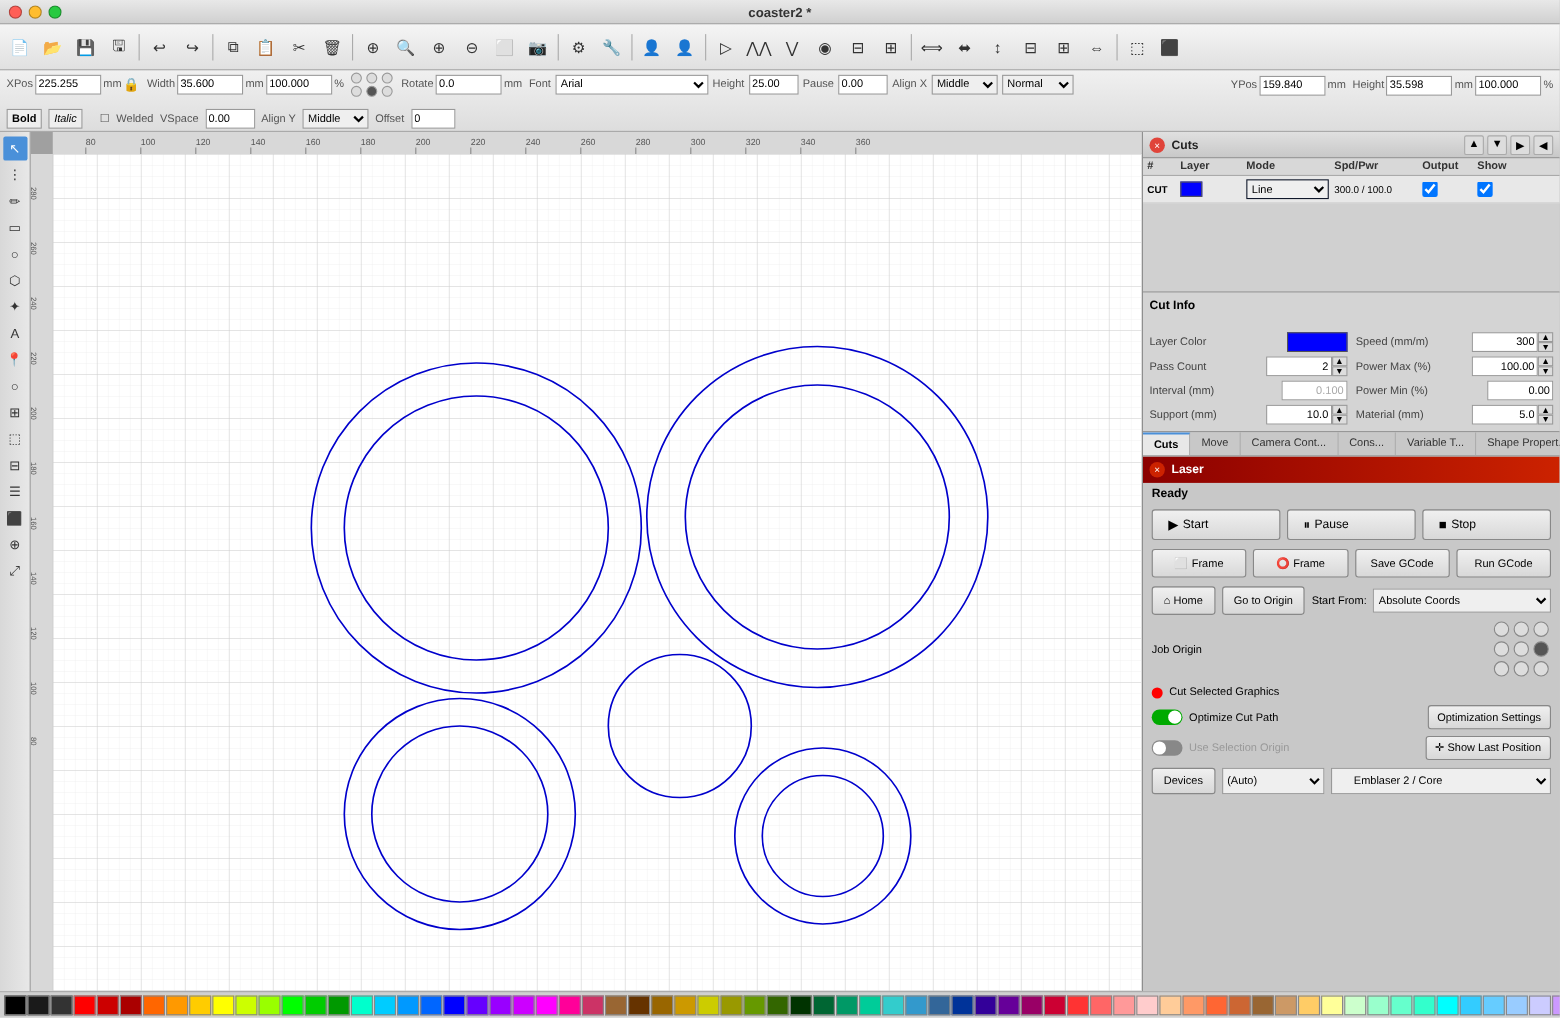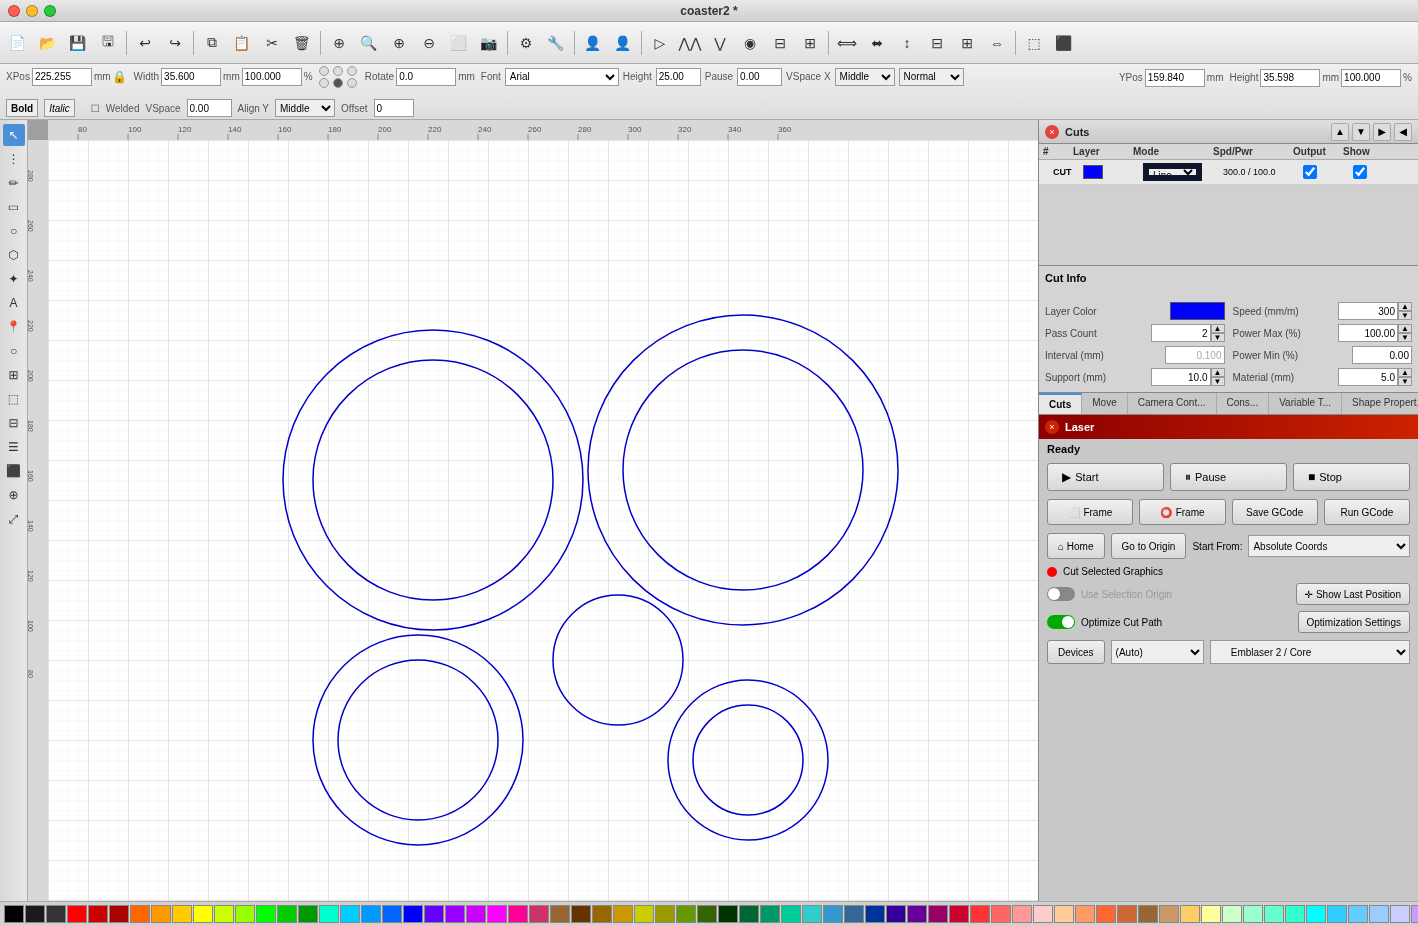--- a/index.html
+++ b/index.html
@@ -21,21 +21,21 @@
 
     
     #coordbar { height: 56px; background: linear-gradient(to bottom, #f0f0f0, #ddd); border-bottom: 1px solid #aaa; display: flex; align-items: center; padding: 0 6px; gap: 6px; flex-wrap: wrap; }
     .coord-group { display: flex; align-items: center; gap: 2px; }
     .coord-label { font-size: 10px; color: #555; white-space: nowrap; }
     .coord-input { width: 60px; height: 18px; border: 1px solid #999; background: white; font-size: 10px; padding: 0 2px; }
     .coord-unit { font-size: 10px; color: #555; }
     .lock-icon { font-size: 12px; color: #666; }
     .rotate-group { display: flex; align-items: center; gap: 2px; }
     .font-group { display: flex; align-items: center; gap: 4px; flex: 1; }
-    .font-select { height: 18px; border: 1px solid #999; background: white; font-size: 10px; width: 114px; }
+    .font-select { height: 18px; border: 1px solid #999; background: white; font-size: 10px; width: 139px; }
     .font-btn { padding: 0 4px; height: 18px; border: 1px solid #999; background: #eee; font-size: 10px; cursor: pointer; }
     .font-btn.bold { font-weight: bold; }
     .font-btn.italic { font-style: italic; }
     .height-input { width: 45px; height: 18px; border: 1px solid #999; font-size: 10px; padding: 0 2px; }
     .hspace-input { width: 45px; height: 18px; border: 1px solid #999; font-size: 10px; padding: 0 2px; }
     .align-select { height: 18px; border: 1px solid #999; font-size: 10px; width: 60px; }
     .normal-select { height: 18px; border: 1px solid #999; font-size: 10px; width: 65px; }
     .checkbox-dots { display: grid; grid-template-columns: repeat(3,12px); gap: 2px; }
     .dot { width: 10px; height: 10px; border: 1px solid #999; border-radius: 50%; background: #ddd; }
     .dot.active { background: #555; }
@@ -59,24 +59,24 @@
 
     
     #cuts-panel { background: #d0d0d0; border-bottom: 1px solid #888; }
     .panel-header { height: 24px; background: linear-gradient(to bottom, #e0e0e0, #c8c8c8); display: flex; align-items: center; padding: 0 6px; gap: 6px; border-bottom: 1px solid #888; }
     .panel-title { font-weight: bold; font-size: 11px; color: #222; }
     .panel-close { width: 14px; height: 14px; background: #e0443a; border-radius: 50%; border: none; cursor: pointer; font-size: 9px; color: white; display: flex; align-items: center; justify-content: center; }
     .panel-scroll-btn { width: 18px; height: 18px; background: #ddd; border: 1px solid #aaa; border-radius: 2px; cursor: pointer; display: flex; align-items: center; justify-content: center; font-size: 10px; }
 
     .cuts-table-header { display: grid; grid-template-columns: 30px 60px 80px 80px 50px 40px; background: #d8d8d8; border-bottom: 1px solid #aaa; padding: 2px 4px; }
     .cuts-table-header span { font-size: 10px; font-weight: bold; color: #333; }
-    .cuts-table-row { display: grid; grid-template-columns: 30px 60px 80px 80px 50px 40px; padding: 3px 14px; align-items: center; background: #e8e8e8; border-bottom: 1px solid #ccc; }
+    .cuts-table-row { display: grid; grid-template-columns: 30px 60px 80px 80px 50px 40px; padding: 3px 4px; align-items: center; background: #e8e8e8; border-bottom: 1px solid #ccc; }
     .cuts-table-row span { font-size: 10px; }
     .layer-color-box { width: 20px; height: 14px; background: blue; border: 1px solid #555; }
-    .mode-select { height: 18px; border: 6px solid #0f172a; font-size: 10px; width: 59px; }
+    .mode-select { height: 18px; border: 1px solid #0f172a; font-size: 10px; width: 75px; }
     .output-check { width: 14px; height: 14px; }
 
     
     #cut-info { background: #d4d4d4; padding: 6px; border-bottom: 1px solid #888; }
     .cut-info-title { font-weight: bold; font-size: 11px; margin-bottom: 18px; }
     .cut-info-row { display: flex; align-items: center; gap: 4px; justify-content: space-between; }
     .cut-info-label { font-size: 10px; color: #444; white-space: nowrap; }
     .cut-info-input { width: 60px; height: 18px; border: 1px solid #999; font-size: 10px; padding: 0 2px; text-align: right; }
     .color-swatch { width: 55px; height: 18px; background: blue; border: 1px solid #555; }
 
@@ -225,21 +225,21 @@
   </div>
   <div class="font-group">
     <span class="coord-label">Font</span>
     <select class="font-select">
       <option>Arial</option>
     </select>
     <span class="coord-label">Height</span>
     <input class="height-input" type="text" value="25.00" style="">
     <span class="coord-label">Pause</span>
     <input class="hspace-input" type="text" value="0.00" style="">
-    <span class="coord-label">VSpace X</span>
+    <span class="coord-label">Align X</span>
     <select class="align-select">
       <option>Middle</option>
     </select>
     <select class="normal-select">
       <option>Normal</option>
     </select>
   </div>
 
   <div class="coord-group" style="margin-top:2px;">
     <span class="coord-label">YPos</span>
@@ -524,40 +524,54 @@
         <button class="home-btn">
           <span>⌂</span>
           <span>Home</span>
         </button>
         <button class="goto-origin-btn">Go to Origin</button>
         <span class="start-from-label">Start From:</span>
         <select class="start-from-select">
           <option>Absolute Coords</option>
         </select>
       </div>
+      <div class="job-origin-row">
+        <span class="job-origin-label">Job Origin</span>
+        <div class="origin-grid">
+          <div class="origin-dot"></div>
+          <div class="origin-dot"></div>
+          <div class="origin-dot"></div>
+          <div class="origin-dot"></div>
+          <div class="origin-dot"></div>
+          <div class="origin-dot selected"></div>
+          <div class="origin-dot"></div>
+          <div class="origin-dot"></div>
+          <div class="origin-dot"></div>
+        </div>
+      </div>
       <div class="checkbox-row">
         <div class="red-dot"></div>
         <span class="toggle-label">Cut Selected Graphics</span>
+      </div>
+      <div class="checkbox-row">
+        <div class="toggle-green">
+          <div class="knob"></div>
+        </div>
+        <span class="toggle-label">Optimize Cut Path</span>
+        <button class="opt-settings-btn">Optimization Settings</button>
       </div>
       <div class="checkbox-row">
         <div class="toggle-gray">
           <div class="knob"></div>
         </div>
         <span class="toggle-label" style="color:#999;">Use Selection Origin</span>
         <button class="show-last-btn">
           <span>✛</span>
           <span>Show Last Position</span>
         </button>
-      </div>
-      <div class="checkbox-row">
-        <div class="toggle-green">
-          <div class="knob"></div>
-        </div>
-        <span class="toggle-label">Optimize Cut Path</span>
-        <button class="opt-settings-btn">Optimization Settings</button>
       </div>
       <div class="devices-row">
         <button class="devices-btn">Devices</button>
         <select class="devices-select">
           <option>(Auto)</option>
         </select>
         <select class="device-name-select">
           <option>Emblaser 2 / Core</option>
         </select>
       </div>

